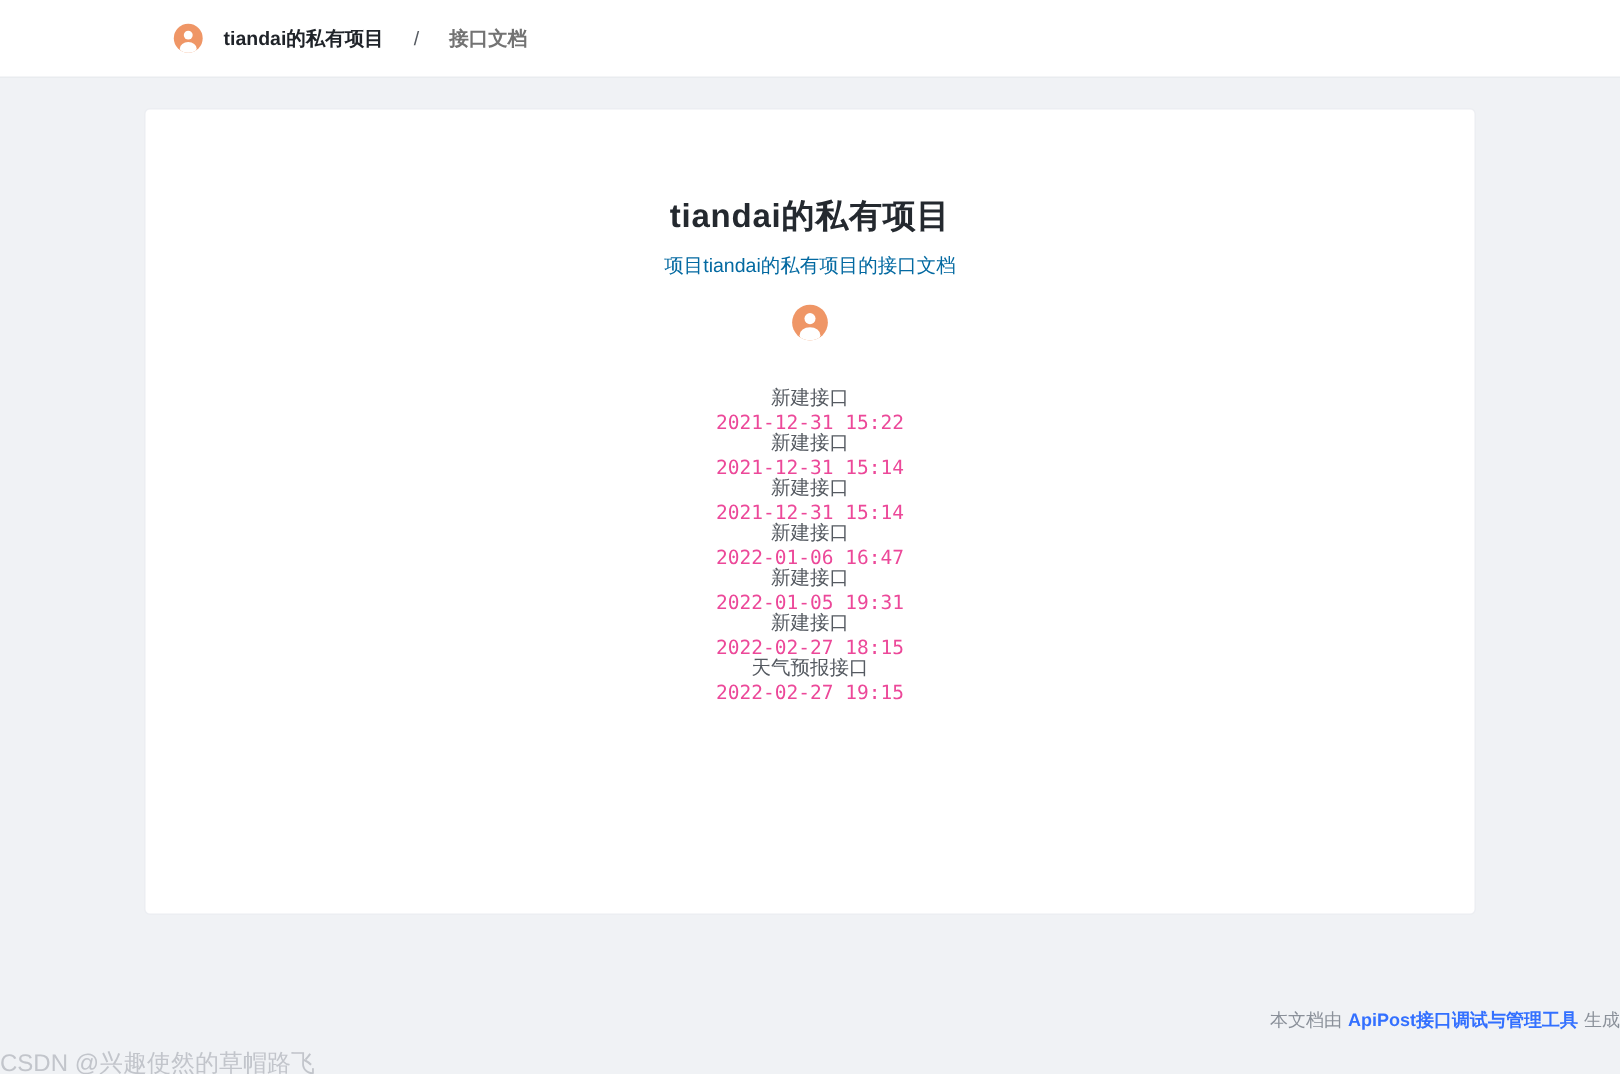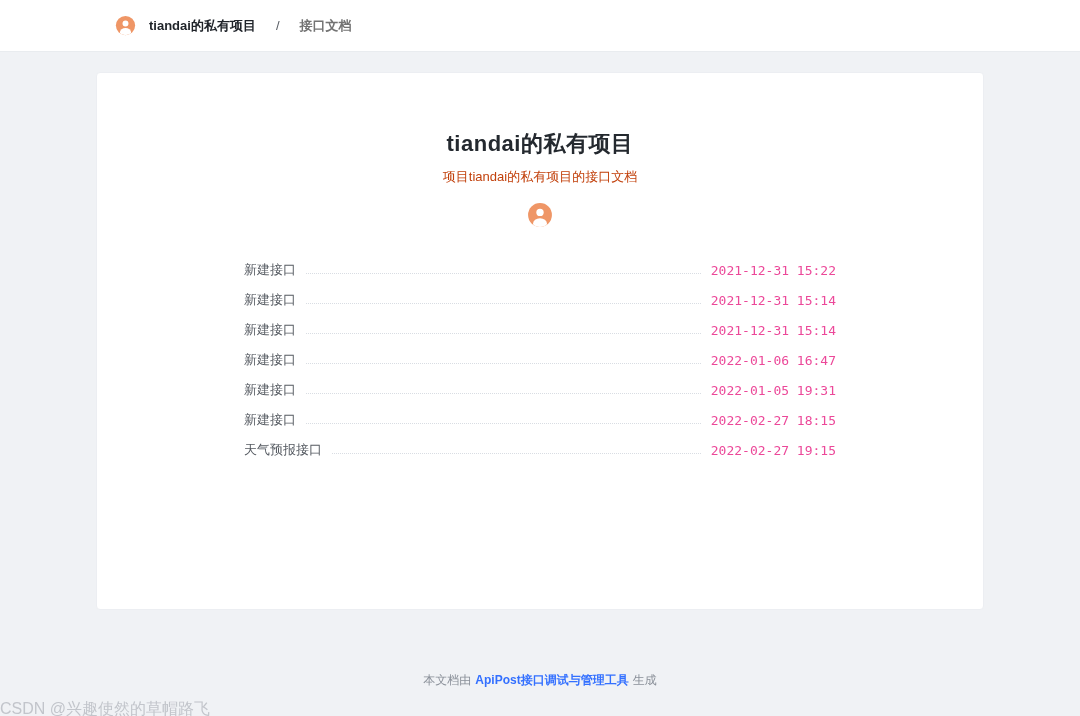--- a/index.html
+++ b/index.html
@@ -55,39 +55,40 @@
     font-size: 22px;
     line-height: 30px;
     font-weight: 700;
     color: #24292f;
     letter-spacing: 0.5px;
   }
   .doc-subtitle {
     margin-top: 9px;
     font-size: 13px;
     line-height: 18px;
-    color: #c2410c;
+    color: #0369a1;
   }
   .avatar-lg {
     width: 26px; height: 26px;
     margin-top: 16px;
     display: inline-block;
   }
 
   
   .api-list {
     width: 592px;
     margin: 23px auto 0 auto;
     text-align: left;
   }
   .api-row {
     height: 30px;
     display: flex;
     align-items: center;
     cursor: pointer;
+    flex-direction: column;
   }
   .api-label {
     font-size: 13px;
     color: #555a61;
     white-space: nowrap;
   }
   .api-leader {
     flex: 1;
     border-bottom: 1px dotted #d9dde3;
     margin: 0 10px;
@@ -96,21 +97,21 @@
   .api-time {
     font-family: "DejaVu Sans Mono", "Liberation Mono", monospace;
     font-size: 13px;
     color: #ec4899;
     white-space: nowrap;
   }
 
   
   .gen-footer {
     margin-top: 62px;
-    text-align: center;
+    text-align: right;
     font-size: 12px;
     color: #8a9099;
   }
   .gen-footer .gen-link {
     color: #3370ff;
     font-weight: 600;
     text-decoration: none;
     margin: 0 4px;
     cursor: pointer;
   }

